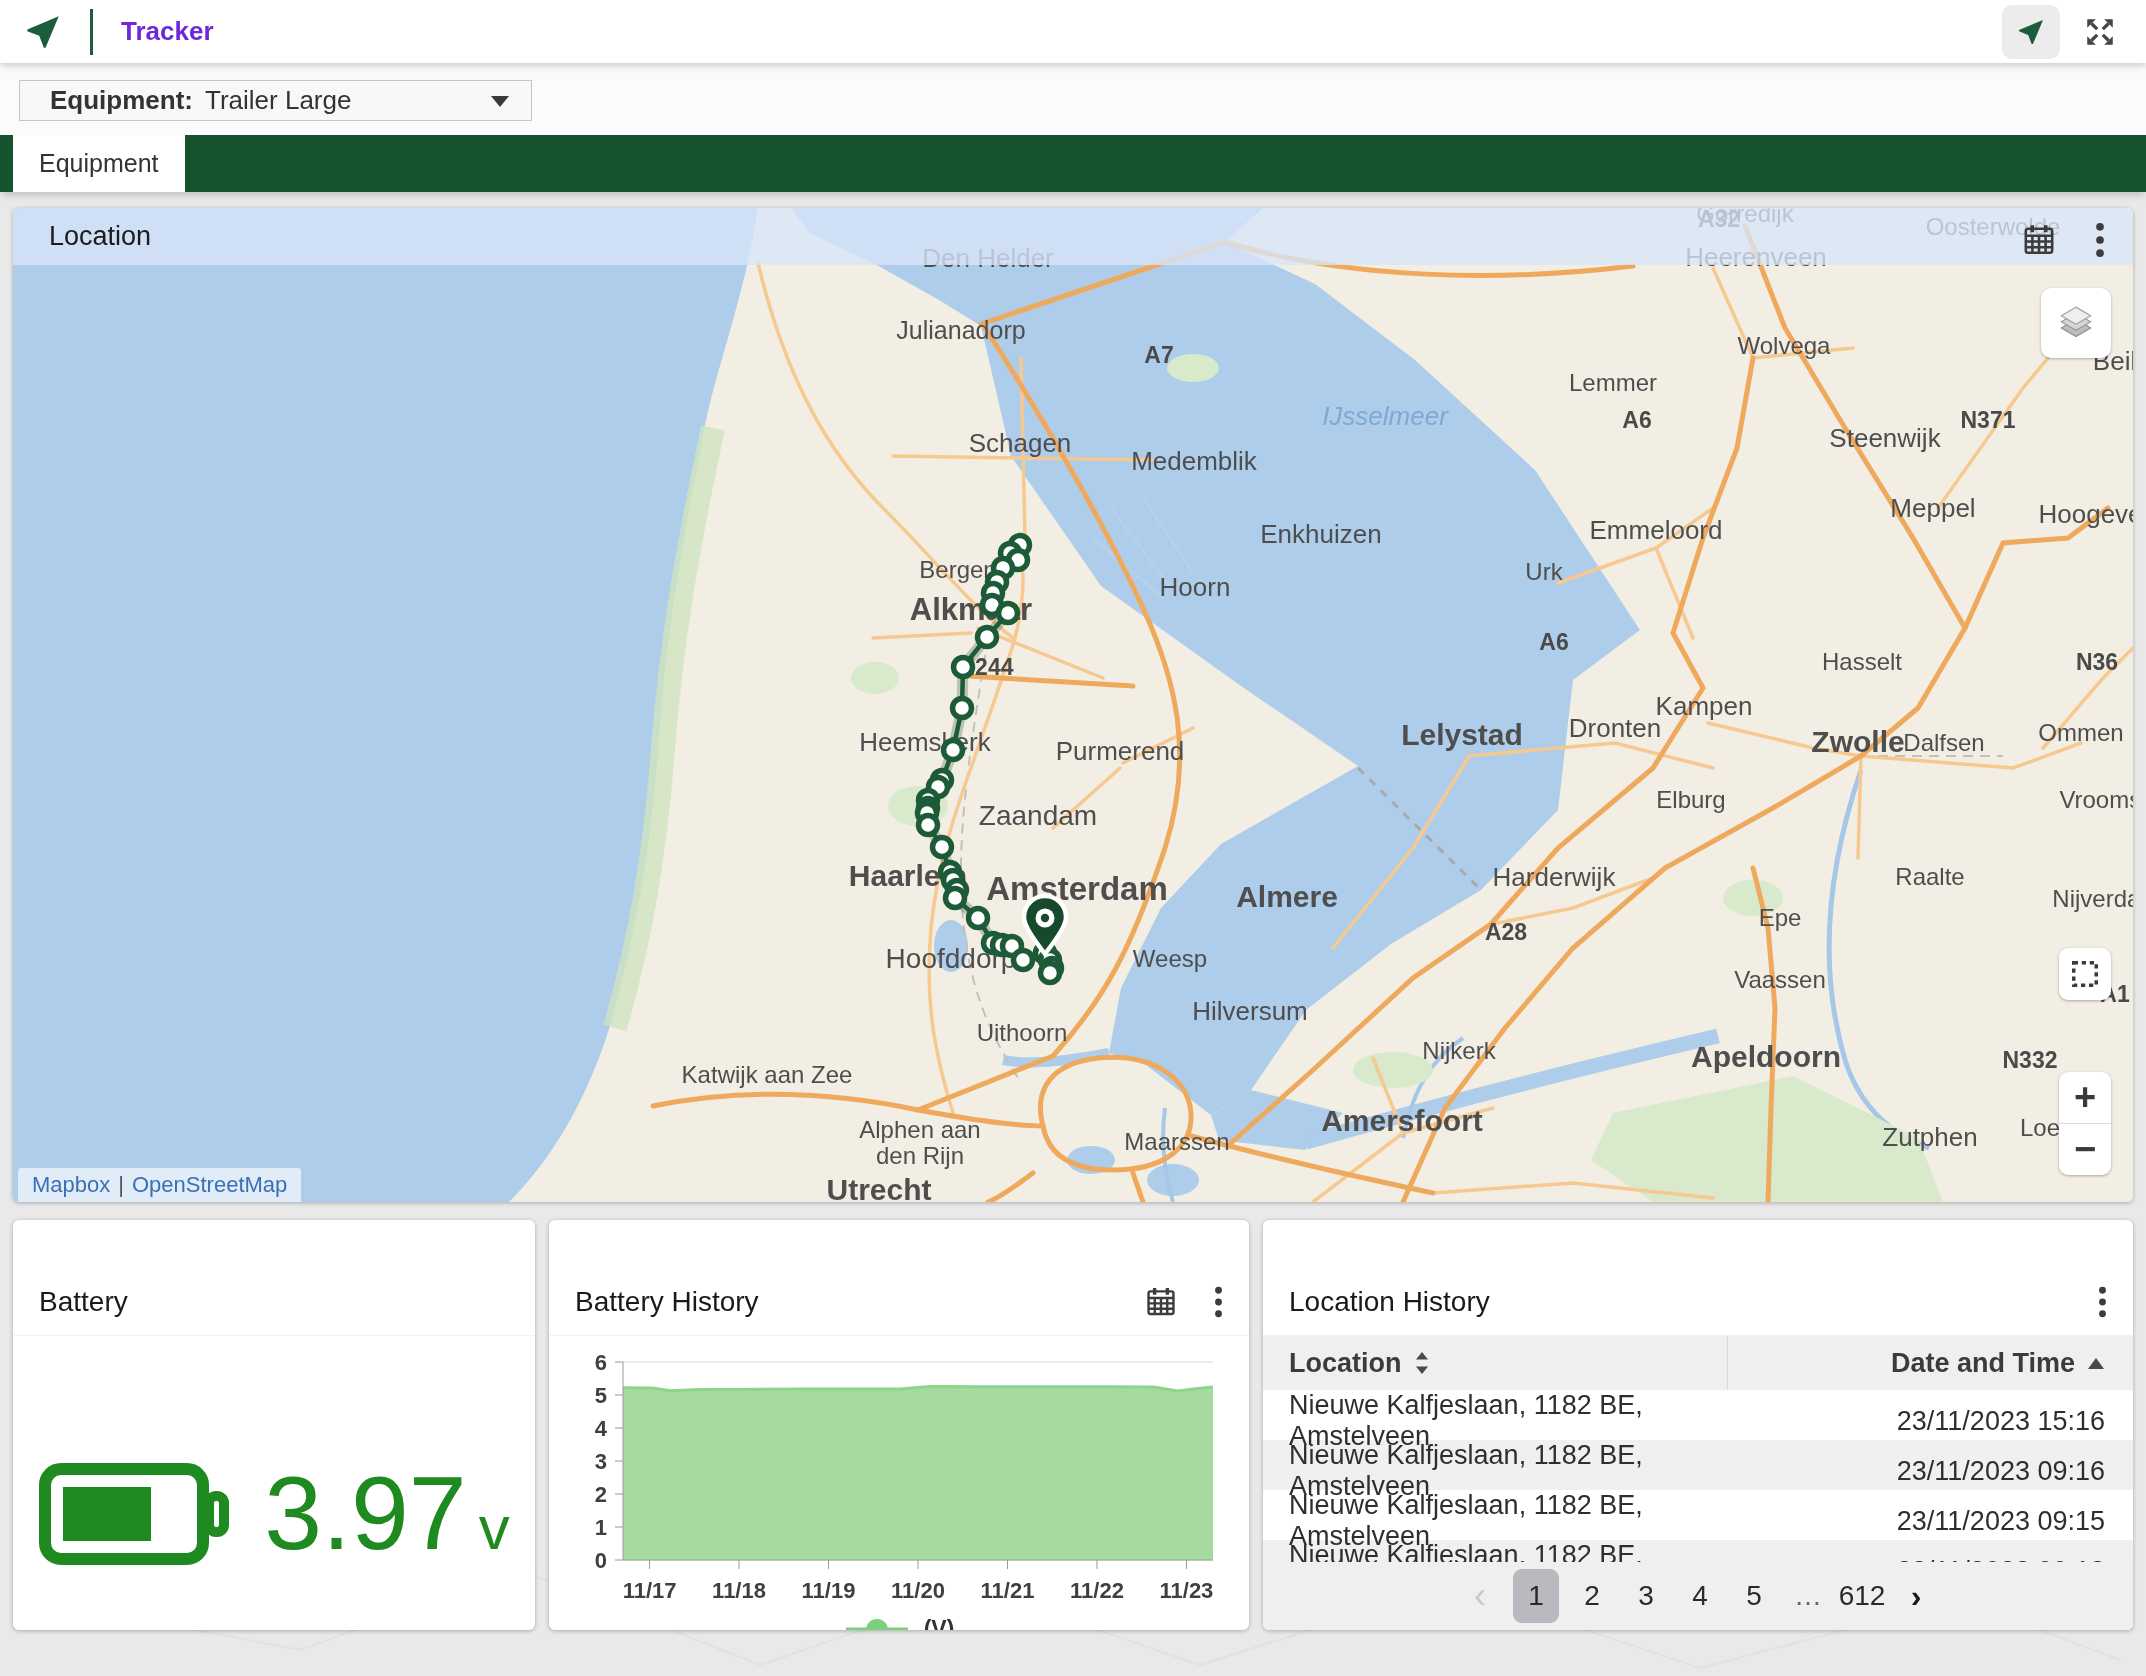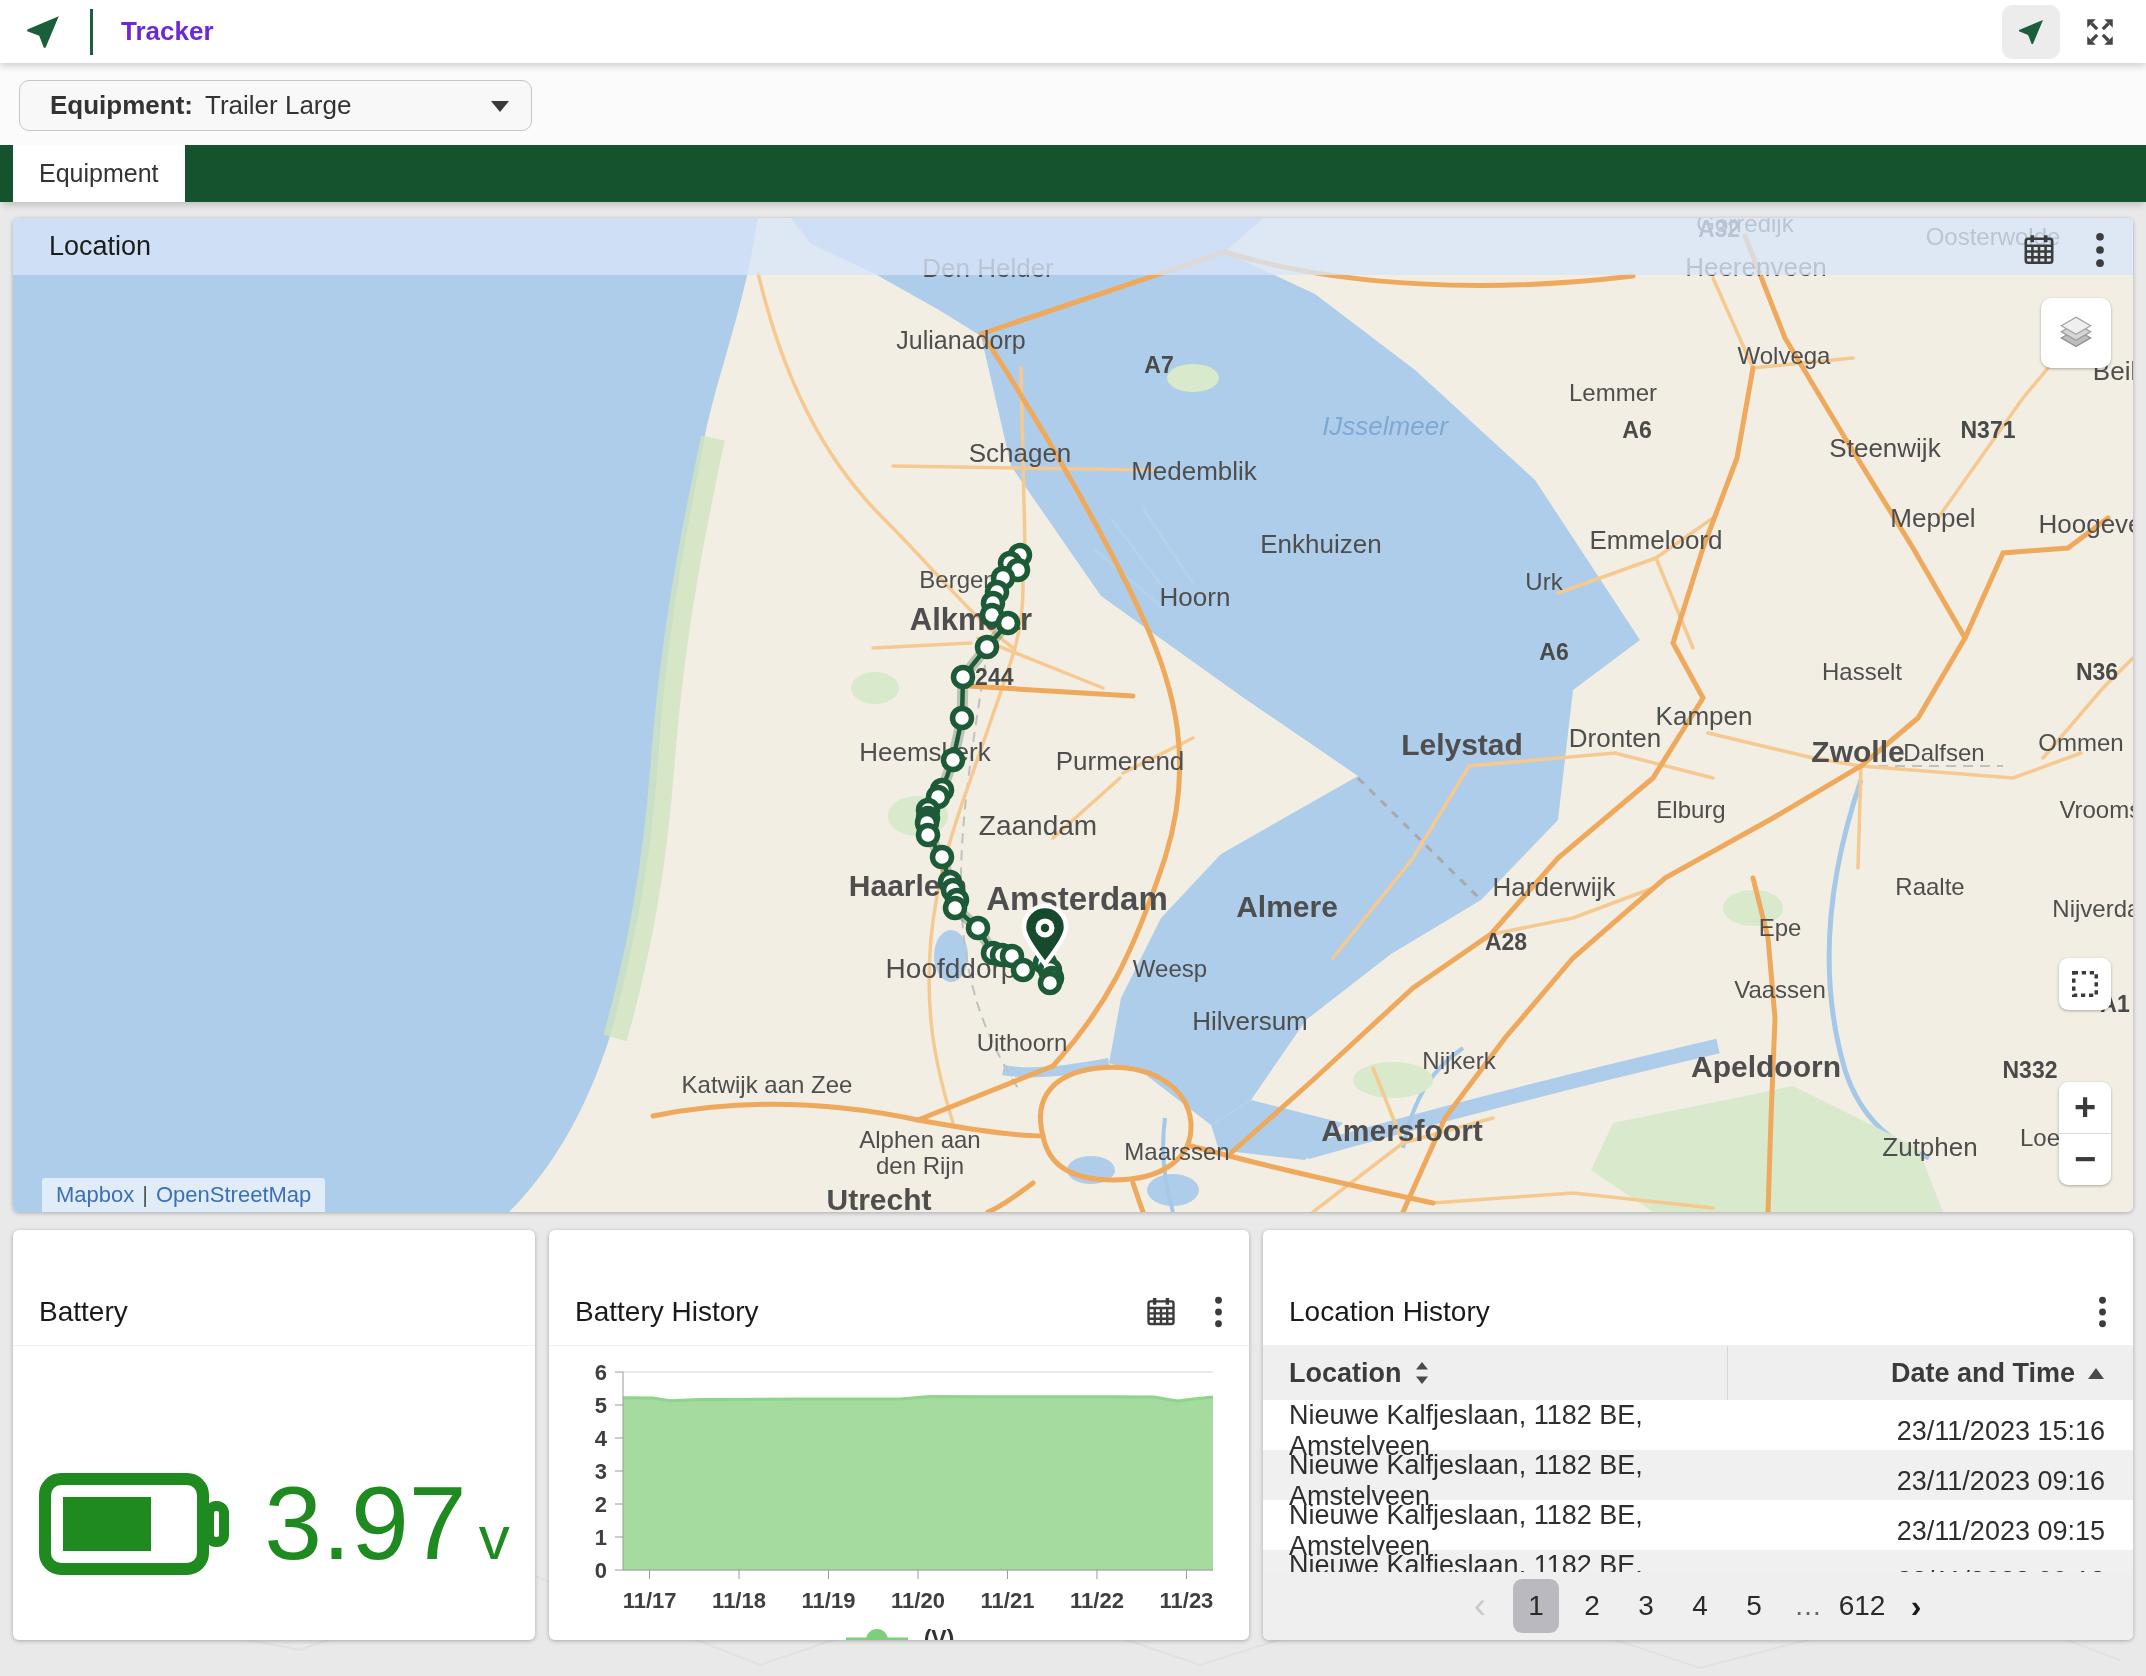--- a/index.html
+++ b/index.html
@@ -18,22 +18,22 @@
   .brand-divider { width: 3px; height: 46px; background: #1b5e3b; margin: 0 28px 0 26px; }
   .app-title { color: #6d28d9; font-size: 26px; font-weight: 700; }
   .topbar-right { margin-left: auto; display: flex; align-items: center; gap: 16px; margin-right: 22px; }
   .nav-btn { width: 58px; height: 54px; background: #ececec; border-radius: 10px;
     display: flex; align-items: center; justify-content: center; }
   .expand-btn { width: 48px; height: 48px; display: flex; align-items: center; justify-content: center; }
 
   
   .subheader { background: #fbfbfb; position: relative; z-index: 30; }
   .filter-row { padding: 17px 0 14px 19px; }
-  .equip-select { display: inline-flex; align-items: center; width: 513px; height: 51px;
-    background: #f8f8f8; border: 1px solid #c6c6c6; border-radius: 10px; padding: 0 20px 0 30px; }
+  .equip-select { display: inline-flex; align-items: center; width: 513px; height: 41px;
+    background: #f8f8f8; border: 1px solid #c6c6c6; border-radius: 0; padding: 0 20px 0 30px; }
   .equip-label { font-size: 26px; font-weight: 700; color: #333; }
   .equip-value { font-size: 26px; color: #333; margin-left: 12px; }
   .caret { margin-left: auto; display: flex; }
   .tabbar { background: #14532d; height: 57px; display: flex; align-items: flex-end;
     box-shadow: 0 5px 7px -2px rgba(0,0,0,.18); position: relative; z-index: 29; }
   .tab { height: 57px; min-width: 150px; padding: 0 26px; background: #fff;
     display: flex; align-items: center; justify-content: center;
     font-size: 25px; color: #333; margin-left: 13px; }
 
   
@@ -54,21 +54,21 @@
     display: flex; align-items: center; justify-content: center; z-index: 4; }
   .select-btn { position: absolute; top: 740px; right: 22px; width: 52px; height: 52px;
     background: #fff; border-radius: 9px; box-shadow: 0 1px 3px rgba(0,0,0,.3);
     display: flex; align-items: center; justify-content: center; z-index: 4; }
   .zoomctl { position: absolute; top: 864px; right: 22px; width: 52px; background: #fff;
     border-radius: 9px; box-shadow: 0 1px 3px rgba(0,0,0,.3); z-index: 4; overflow: hidden; }
   .zbtn { width: 52px; height: 51px; display: flex; align-items: center; justify-content: center;
     font-size: 38px; font-weight: 700; color: #3a3a3a; }
   .zdiv { height: 1px; background: #ddd; }
   .attribution { position: absolute; left: 5px; bottom: 0; background: rgba(255,255,255,.62);
-    padding: 4px 14px; font-size: 22px; z-index: 5; border-radius: 3px 3px 0 0; margin-left: 24px; }
+    padding: 4px 14px; font-size: 22px; z-index: 5; border-radius: 3px 3px 0 0; }
   .attribution a { color: #3c70b4; text-decoration: none; }
   .attribution .sep { color: #555; margin: 0 8px; }
 
   
   .bottom-row { position: relative; z-index: 1; display: flex; gap: 14px; margin-top: 18px; }
   .panel { background: #fff; border-radius: 6px; box-shadow: 0 1px 4px rgba(0,0,0,.28);
     height: 410px; position: relative; overflow: hidden; }
   .panel-header { height: 68px; display: flex; align-items: center; padding: 0 26px;
     border-bottom: 1px solid #f1f1f1; margin-top: 48px; }
   .panel-title { font-size: 28px; color: #191919; }

